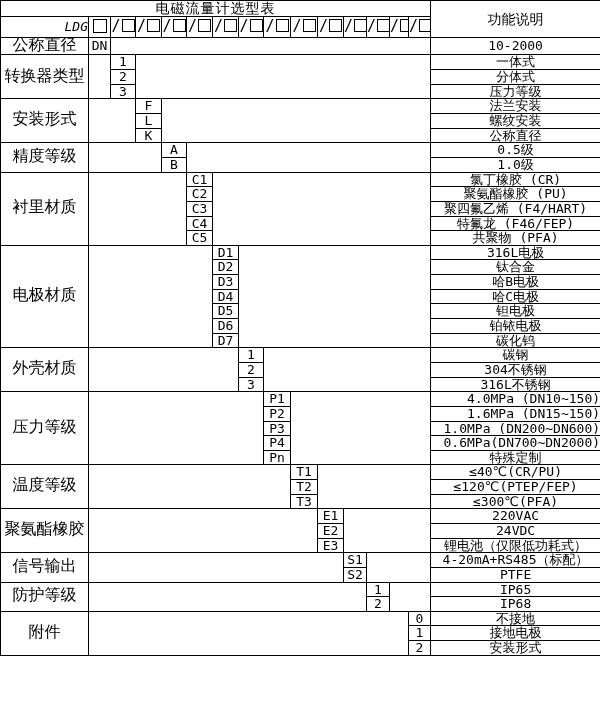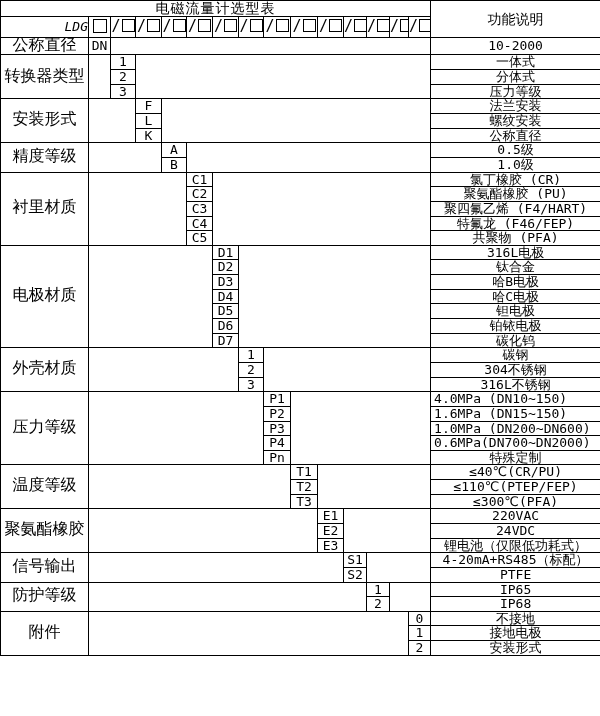--- a/index.html
+++ b/index.html
@@ -6,21 +6,21 @@
   .page{width:600px;height:716px;background:#fff;overflow:hidden;}
   table{width:600px;height:596px;border-collapse:collapse;table-layout:fixed;
         font-family:"DejaVu Sans Mono","DejaVu Sans",sans-serif;
         font-size:13px;color:#000;}
   td{border:1px solid #000;padding:0;margin:0;text-align:center;vertical-align:middle;
      overflow:hidden;white-space:nowrap;line-height:1.05;}
   td.title-cell{font-size:14px;letter-spacing:1px;}
   td.func-header{font-size:14px;margin-top:31px;}
   td.lbl-ldg{text-align:right;font-style:italic;}
   td.group-label{font-size:16px;font-family:Liberation Mono, monospace;}
-  td.desc-left{text-align:left;padding-left:3px;margin-left:48px;}
+  td.desc-left{text-align:right;padding-left:3px;margin-left:48px;}
   .box{display:inline-block;width:11px;height:11px;border:1px solid #000;
        vertical-align:middle;margin-top:-2px;}
   .box-big{width:12px;height:12px;}
   .slash{display:inline-block;font-size:15px;margin-right:1px;vertical-align:middle;}
 </style>
 </head>
 <body>
 
 <div class="page">
   <table aria-label="selection table">
@@ -205,21 +205,21 @@
         </tr>
         <tr>
           <td rowspan="3" class="group-label">温度等级</td>
           <td colspan="8" rowspan="3"></td>
           <td>T1</td>
           <td colspan="5" rowspan="3"></td>
           <td>≤40℃(CR/PU)</td>
         </tr>
         <tr>
           <td>T2</td>
-          <td>≤110℃(PTEP/FEP)</td>
+          <td>≤120℃(PTEP/FEP)</td>
         </tr>
         <tr>
           <td>T3</td>
           <td>≤300℃(PFA)</td>
         </tr>
         <tr>
           <td rowspan="3" class="group-label">聚氨酯橡胶</td>
           <td colspan="9" rowspan="3"></td>
           <td>E1</td>
           <td colspan="4" rowspan="3"></td>

